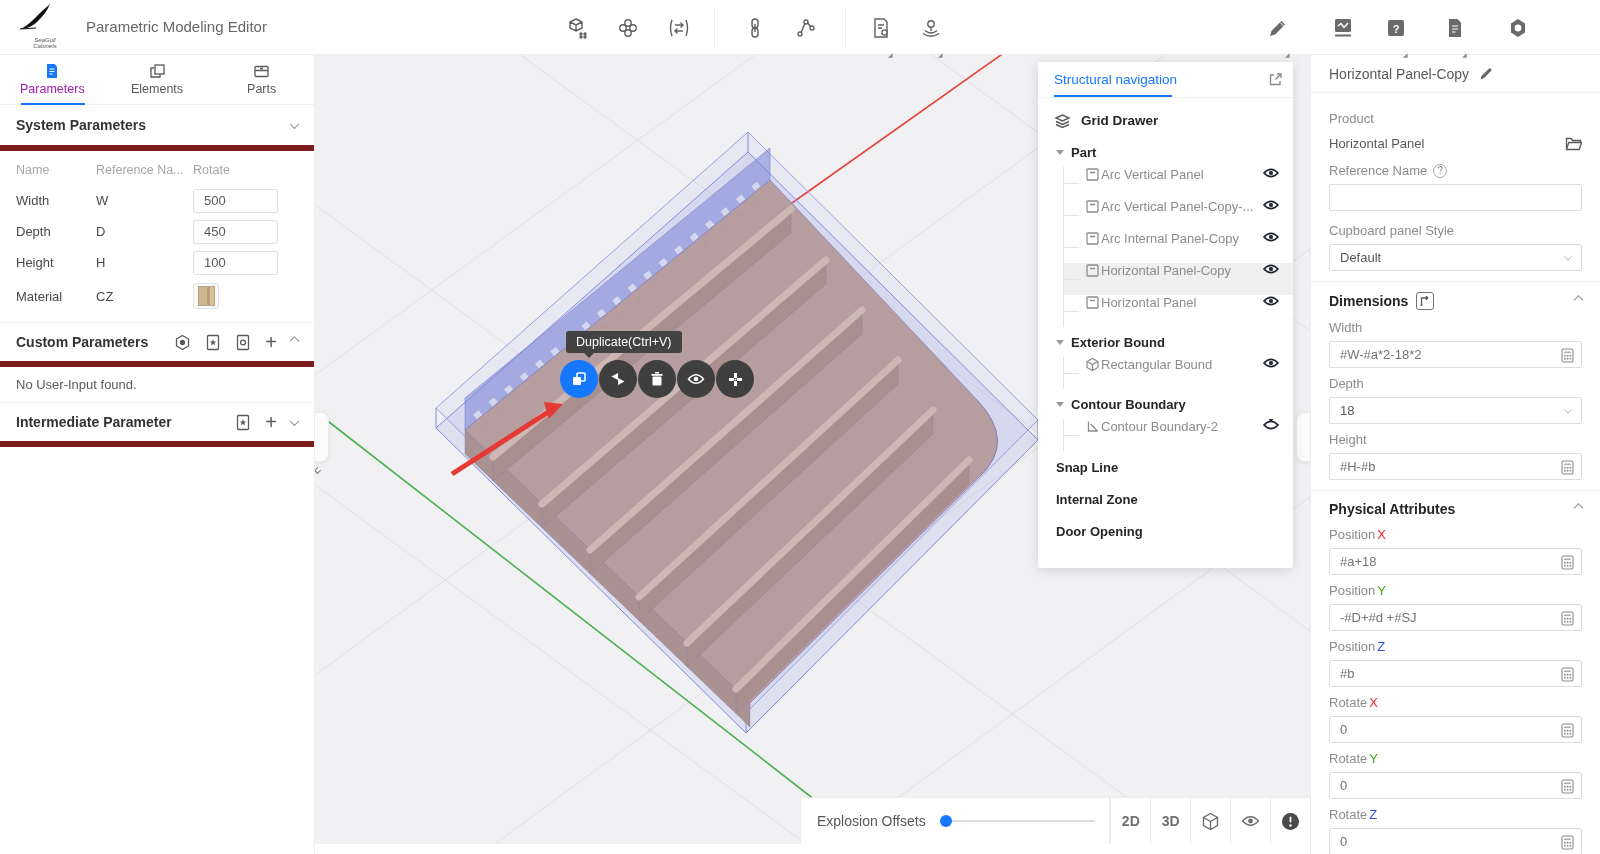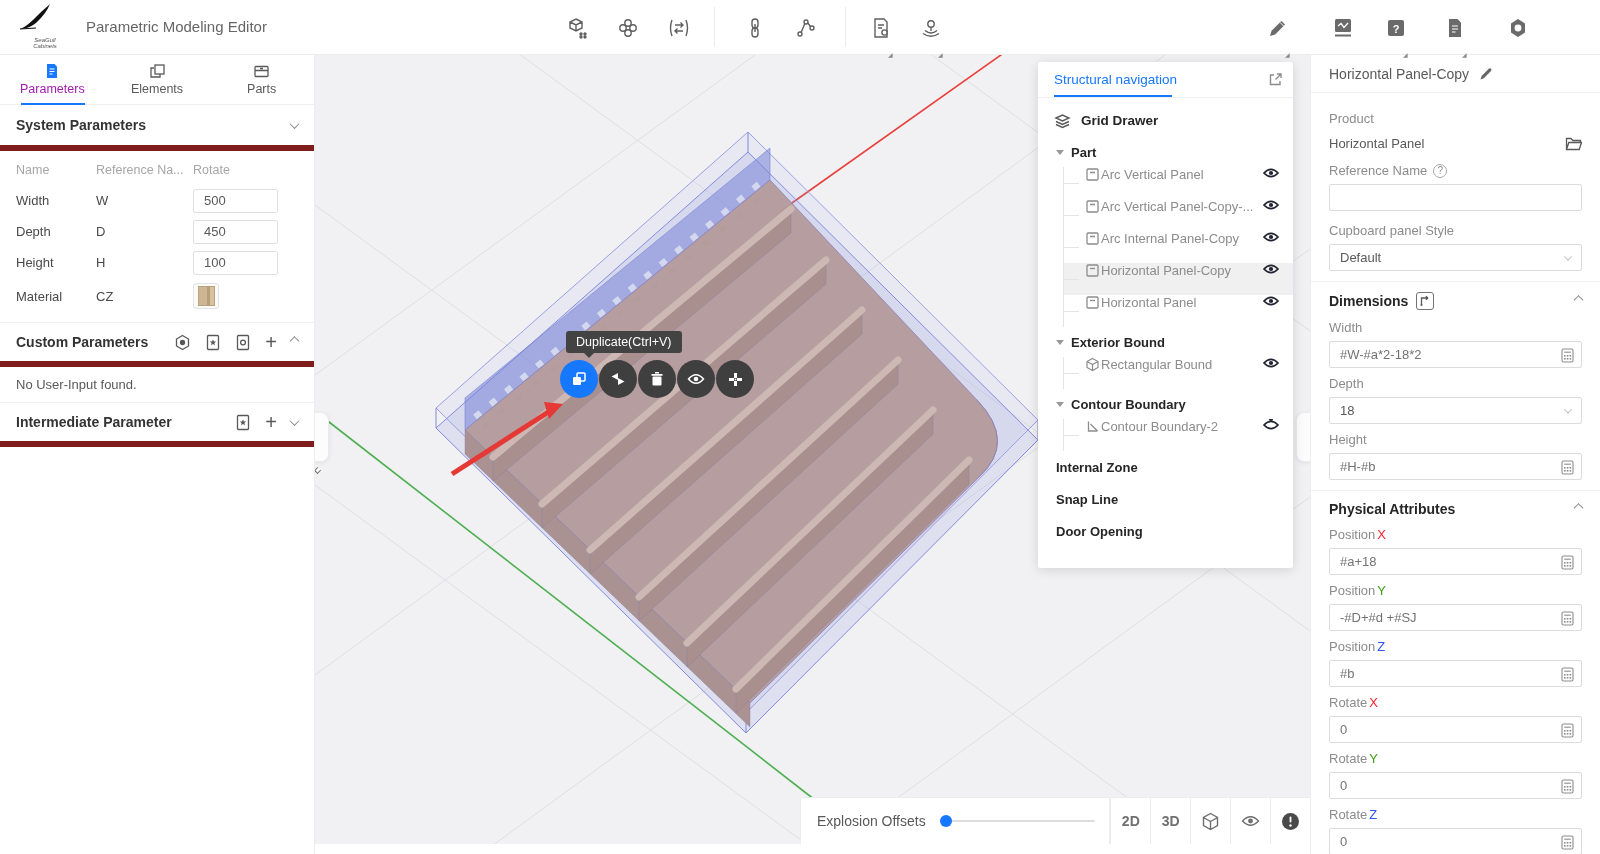--- a/index.html
+++ b/index.html
@@ -564,24 +564,24 @@
           <span class="eyebtn">
               <svg width="16" height="12" viewBox="0 0 16 12">
                 <path d="M1,6 Q8,-1.4 15,6 Q8,13.4 1,6 Z" fill="none" stroke="#1f2430" stroke-width="1.7"></path>
                 <circle cx="8" c6="6" r="2.1" fill="#1f2430"></circle>
               </svg>
             </span>
         </div>
       </div>
 
       <div class="grow" style="height:32px">
+        <span class="glbl">Snap Line</span>
+      </div>
+      <div class="grow" style="height:32px">
         <span class="glbl">Internal Zone</span>
-      </div>
-      <div class="grow" style="height:32px">
-        <span class="glbl">Snap Line</span>
       </div>
       <div class="grow" style="height:32px">
         <span class="glbl">Door Opening</span>
       </div>
     </div>
   </div>
 
   <div class="right">
     <div class="rp-title">
       <span>Horizontal Panel-Copy</span>

